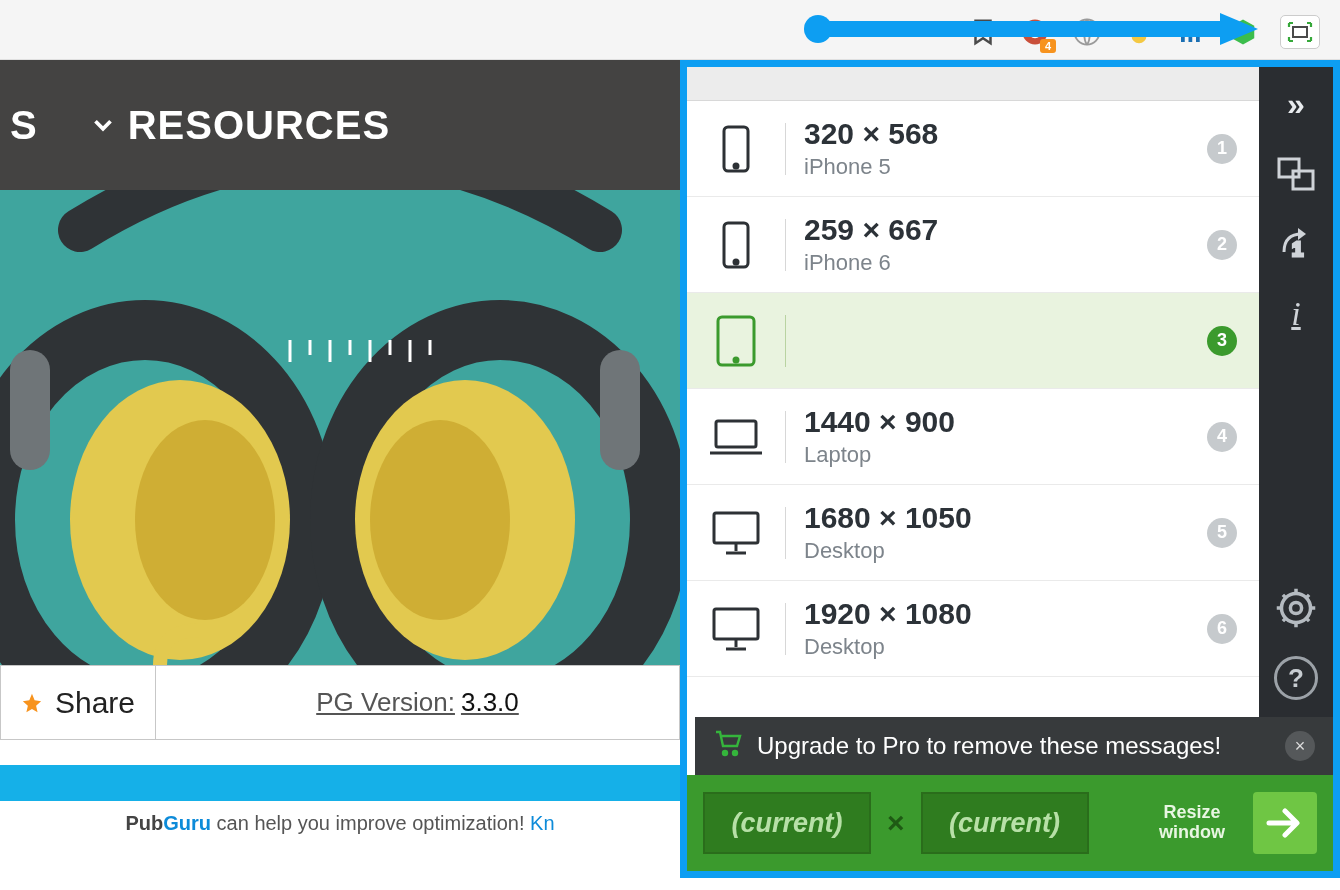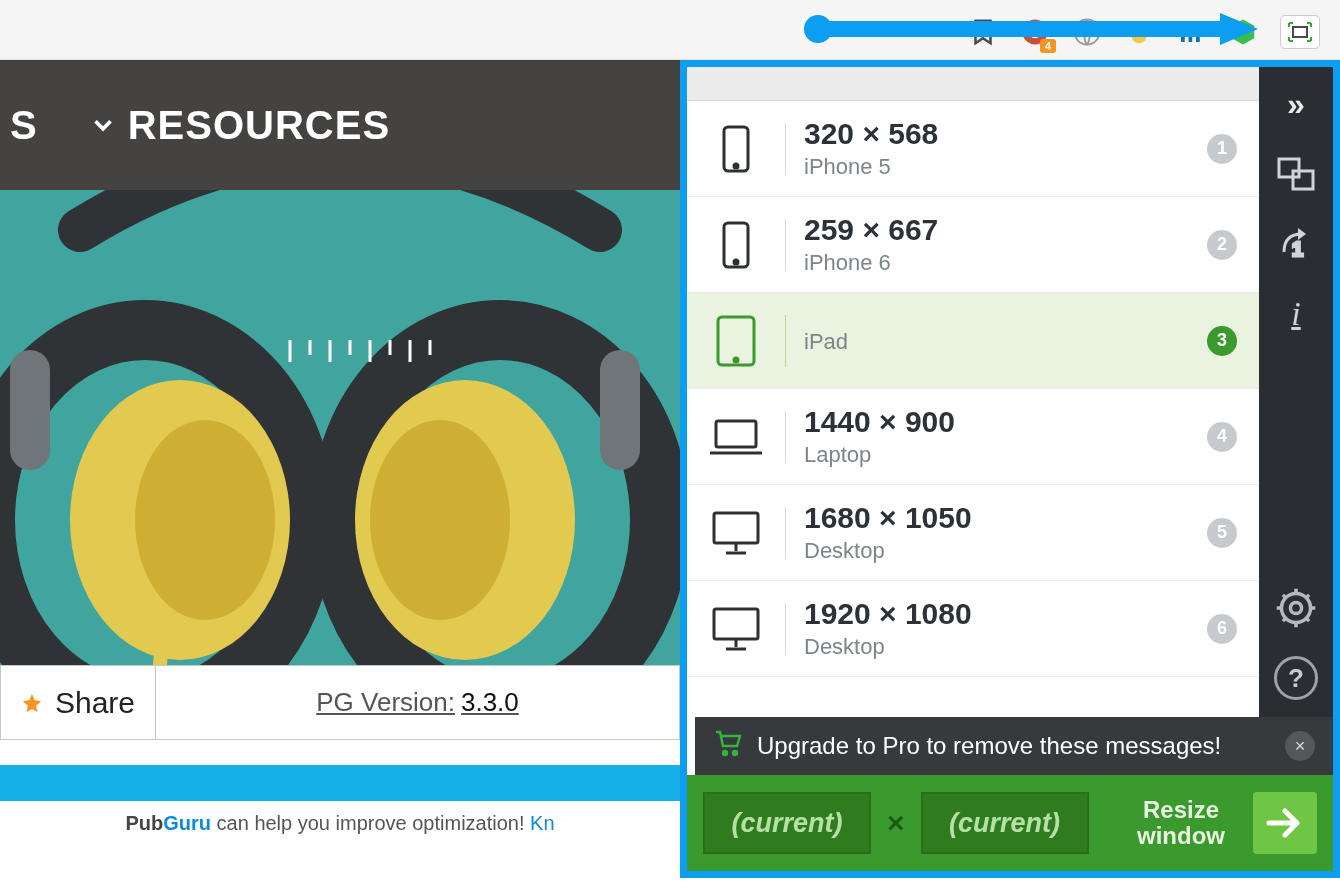--- a/index.html
+++ b/index.html
@@ -121,21 +121,21 @@
   }
   
   .resize-bar {
     height:96px; background:#3b9a2d; display:flex; align-items:center; padding:0 16px; gap:16px;font-weight:bold;
   }
   .cur-field {
     width:168px; height:62px; background:#2f7c1f; border:2px solid #2a6d1b;
     display:flex; align-items:center; justify-content:center; color:#b7e0a7; font-style:italic; font-size:27px;
   }
   .resize-bar .x { color:#1f5a14; font-size:30px; }
-  .resize-label { margin-left:auto; color:#e8f6e2; font-size:24px; text-align:center; line-height:1.1; }
+  .resize-label { margin-left:auto; color:#e8f6e2; font-size:18px; text-align:center; line-height:1.1; }
   .go-btn {
     width:64px; height:62px; background:#6fc644; border-radius:4px;
     display:flex; align-items:center; justify-content:center; margin-left:12px;
   }
 </style>
 </head>
 <body>
 
 <div class="browser-top">
   <div class="toolbar-icons">
@@ -290,21 +290,20 @@
 
       <div class="preset selected">
         <span class="dev-icon">
           <svg width="42" height="54" viewBox="0 0 42 54" fill="none" stroke="#3b9a2d" stroke-width="3">
               <rect x="3" y="3" width="36" height="48" rx="4"></rect>
               <circle cx="21" cy="46" r="2" fill="#3b9a2d"></circle>
             </svg>
         </span>
         <span class="divider"></span>
         <div class="texts">
-          <div class="label">iPad</div>
         </div>
         <span class="num">3</span>
       </div>
 
       <div class="preset">
         <span class="dev-icon">
           <svg width="56" height="40" viewBox="0 0 56 40" fill="none" stroke="#2d3135" stroke-width="3">
               <rect x="8" y="4" width="40" height="26" rx="2"></rect>
               <line x1="2" y1="36" x2="54" y2="36"></line>
             </svg>

